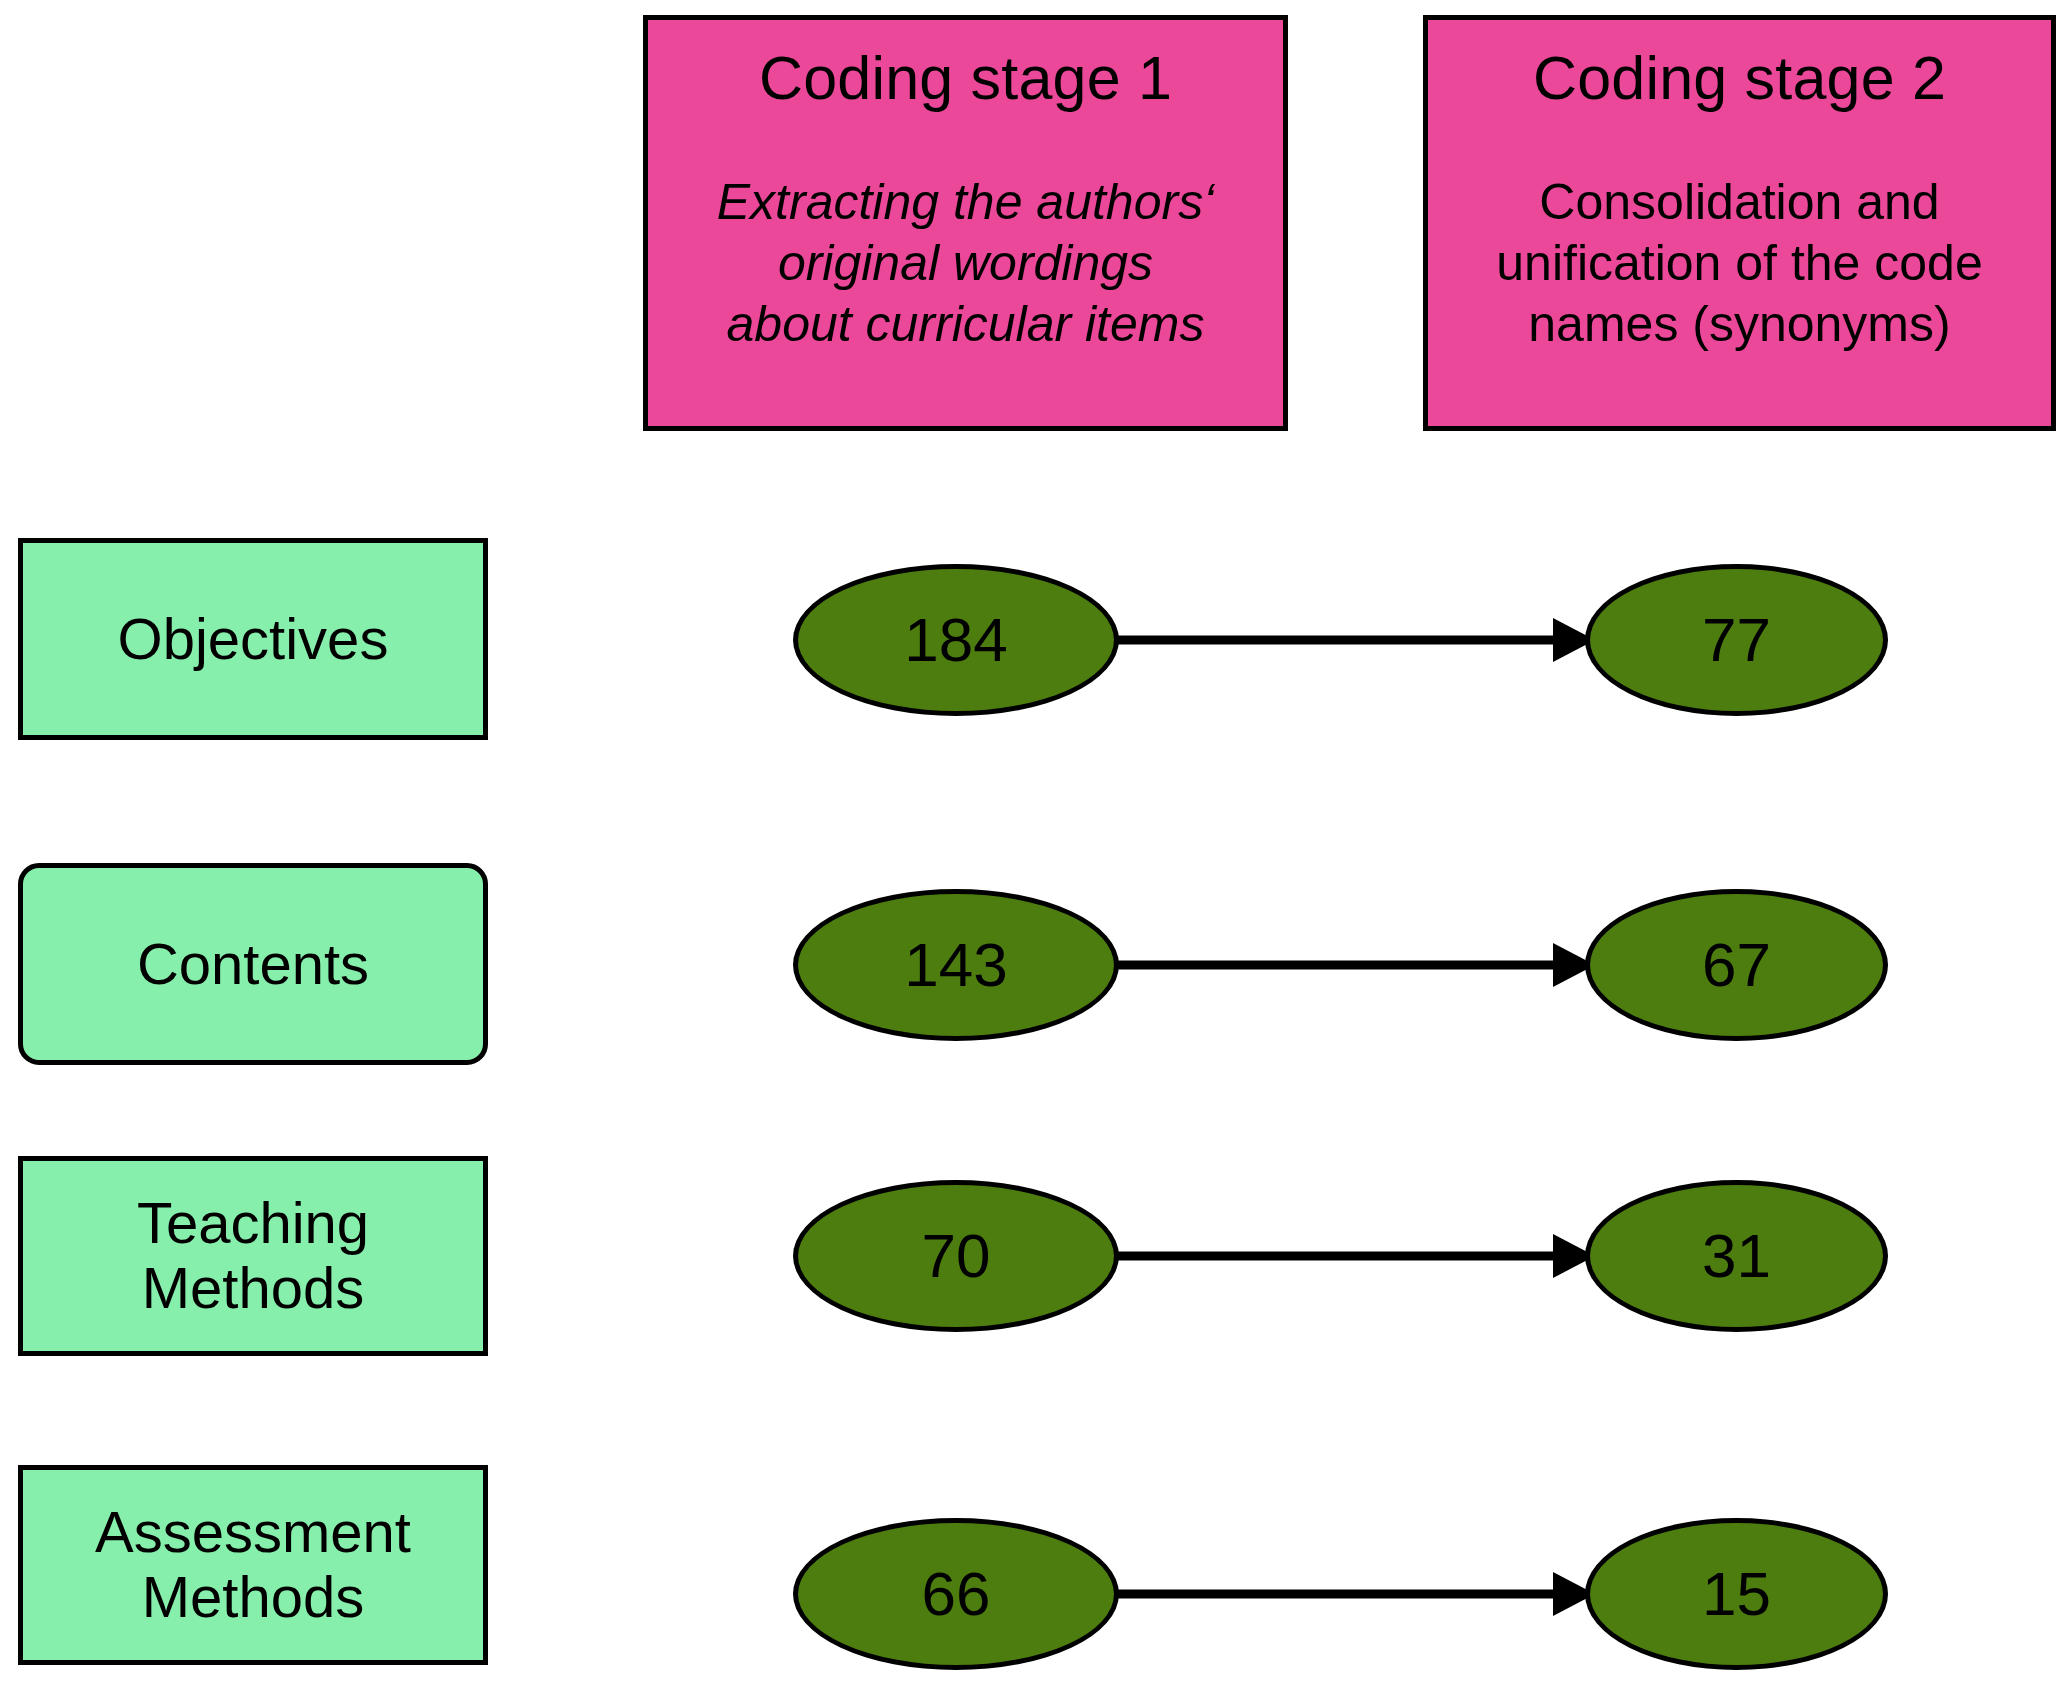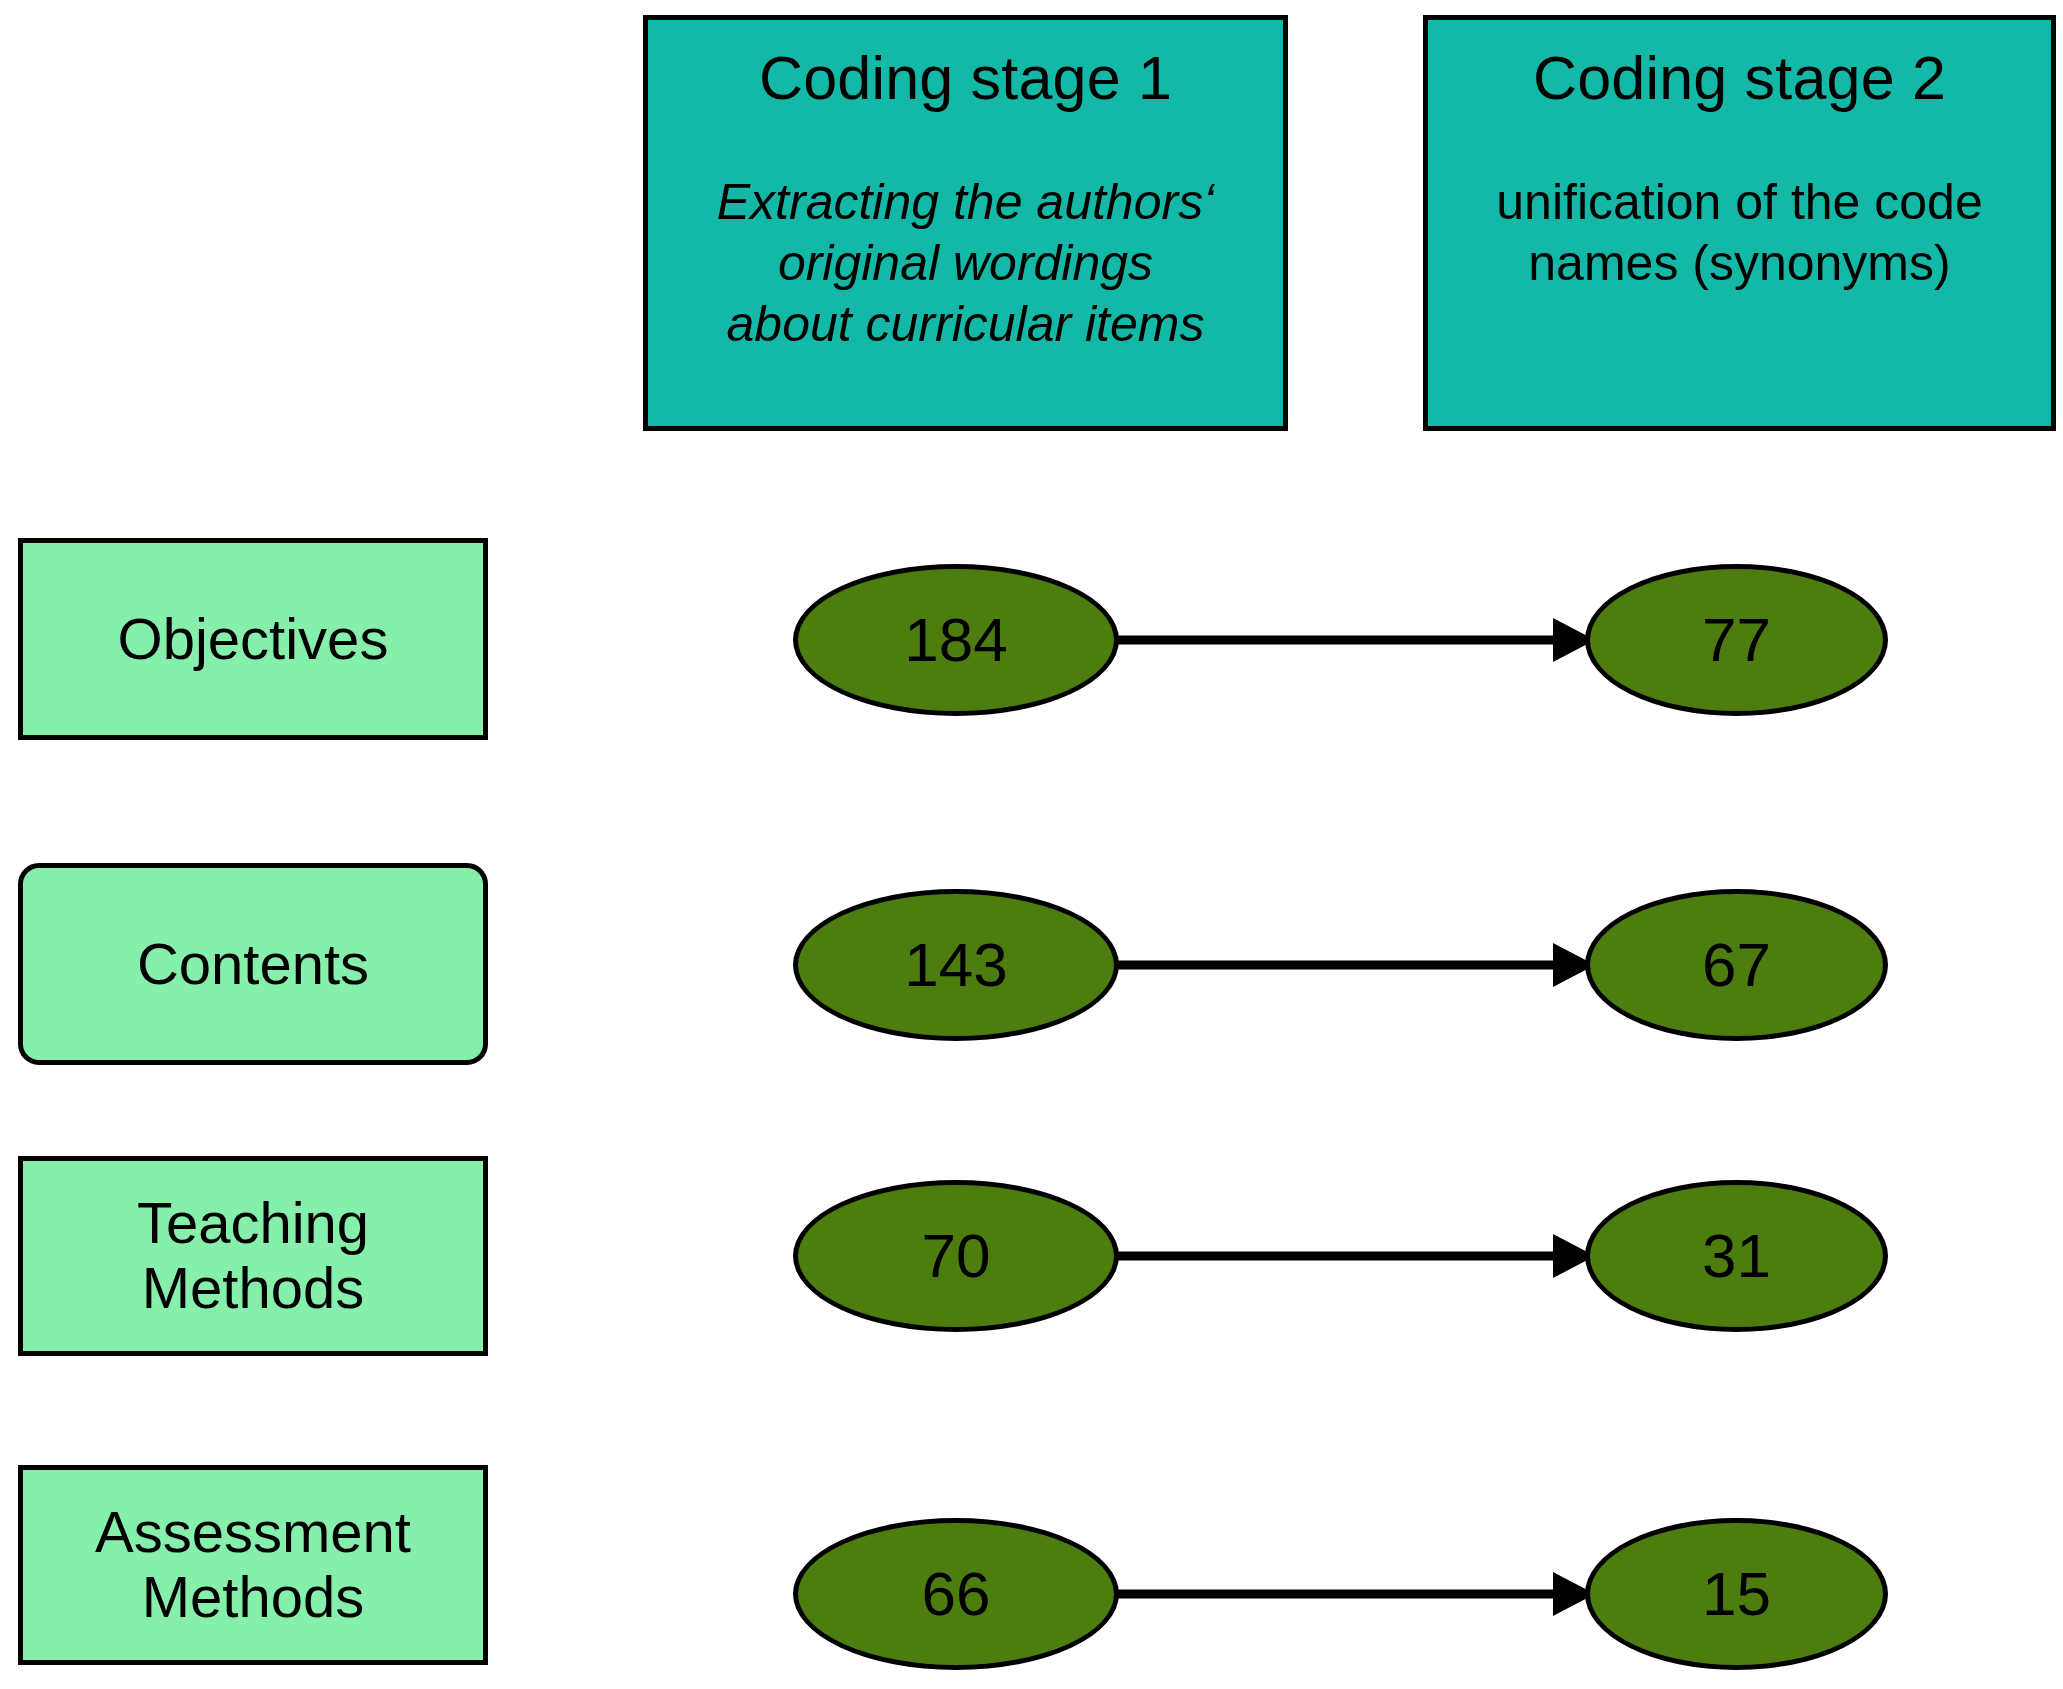--- a/index.html
+++ b/index.html
@@ -22,21 +22,21 @@
     top: 0;
     width: 2063px;
     height: 1689px;
   }
 
   
   .stage-box {
     position: absolute;
     box-sizing: border-box;
     border: 5px solid #000000;
-    background: #14b8a6;
+    background: #ec4899;
     display: flex;
     flex-direction: column;
     align-items: center;
     text-align: center;
   }
   .stage-title {
     font-size: 61px;
     line-height: 1.05;
     letter-spacing: 0.2px;
     white-space: nowrap;
@@ -144,20 +144,21 @@
     <div class="stage-desc">
       <span>Extracting the authors‘</span>
       <span>original wordings</span>
       <span>about curricular items</span>
     </div>
   </div>
 
   <div class="stage-box" id="stage-box-2">
     <div class="stage-title">Coding stage 2</div>
     <div class="stage-desc">
+      <span>Consolidation and</span>
       <span>unification of the code</span>
       <span>names (synonyms)</span>
     </div>
   </div>
 
   <div class="row">
     <div class="cat-box" style="top:538px; height:202px;">
       <div class="cat-label">
         <span>Objectives</span>
       </div>

